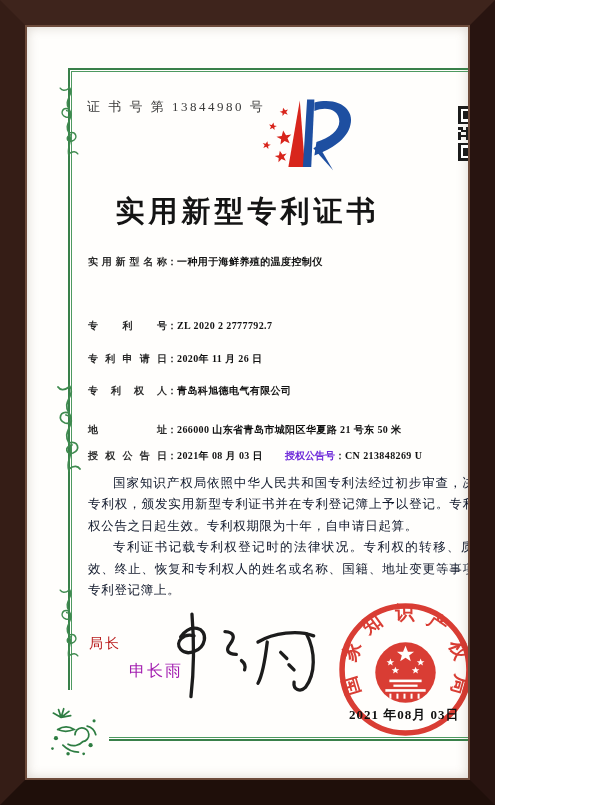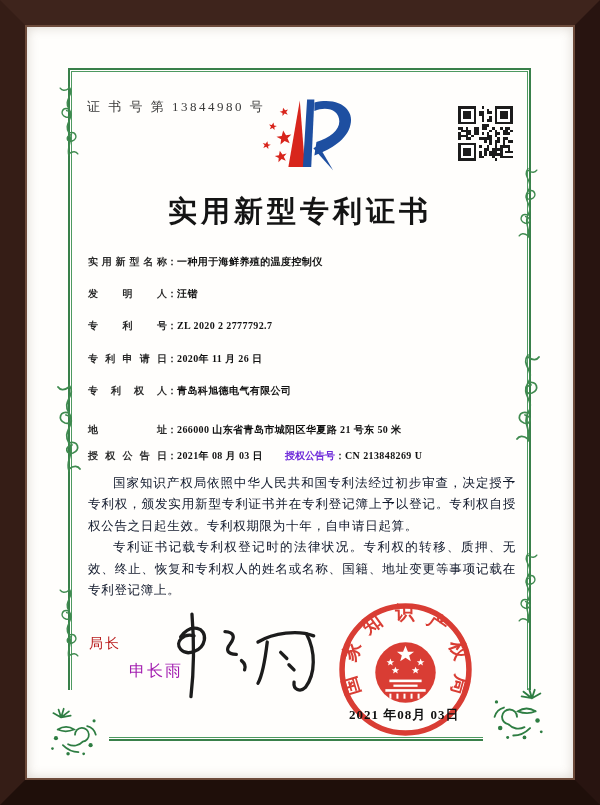--- a/index.html
+++ b/index.html
@@ -1,17 +1,17 @@
 <!DOCTYPE html>
 <html><head>
 <meta charset="utf-8">
 <style>
   html,body{margin:0;padding:0;background:#ffffff;}
   .frame{
-    position:relative;width:600px;height:805px;box-sizing:border-box;
+    position:relative;width:495px;height:805px;box-sizing:border-box;
     border:27px solid #351d16;
     border-top-color:#3e241c;border-left-color:#351d16;
     border-right-color:#281410;border-bottom-color:#1f0f0a;
     font-family:"Liberation Serif","DejaVu Serif",serif;
   }
   .paper{
     position:absolute;inset:0;background:#fffefc;
     box-shadow:0 0 0 2px #6d4b3b, inset 0 0 12px rgba(90,70,50,.22);
     overflow:hidden;
   }
@@ -278,23 +278,20 @@
           <rect x="20" y="19" width="1" height="1"></rect>
           <rect x="14" y="20" width="1" height="1"></rect>
         </g>
     </svg>
 
     <div class="title">实用新型专利证书</div>
 
     <div class="row" style="top:228px">
       <span class="flabel">实用新型名称</span><span class="colon">：</span><span class="fvalue">一种用于海鲜养殖的温度控制仪</span>
     </div>
-    <div class="row" style="top:260px">
-      <span class="flabel">发明人</span><span class="colon">：</span><span class="fvalue">汪锴</span>
-    </div>
     <div class="row" style="top:292px">
       <span class="flabel">专利号</span><span class="colon">：</span><span class="fvalue">ZL 2020 2 2777792.7</span>
     </div>
     <div class="row" style="top:325px">
       <span class="flabel">专利申请日</span><span class="colon">：</span><span class="fvalue">2020年 11 月 26 日</span>
     </div>
     <div class="row" style="top:357px">
       <span class="flabel">专利权人</span><span class="colon">：</span><span class="fvalue">青岛科旭德电气有限公司</span>
     </div>
     <div class="row" style="top:396px">

